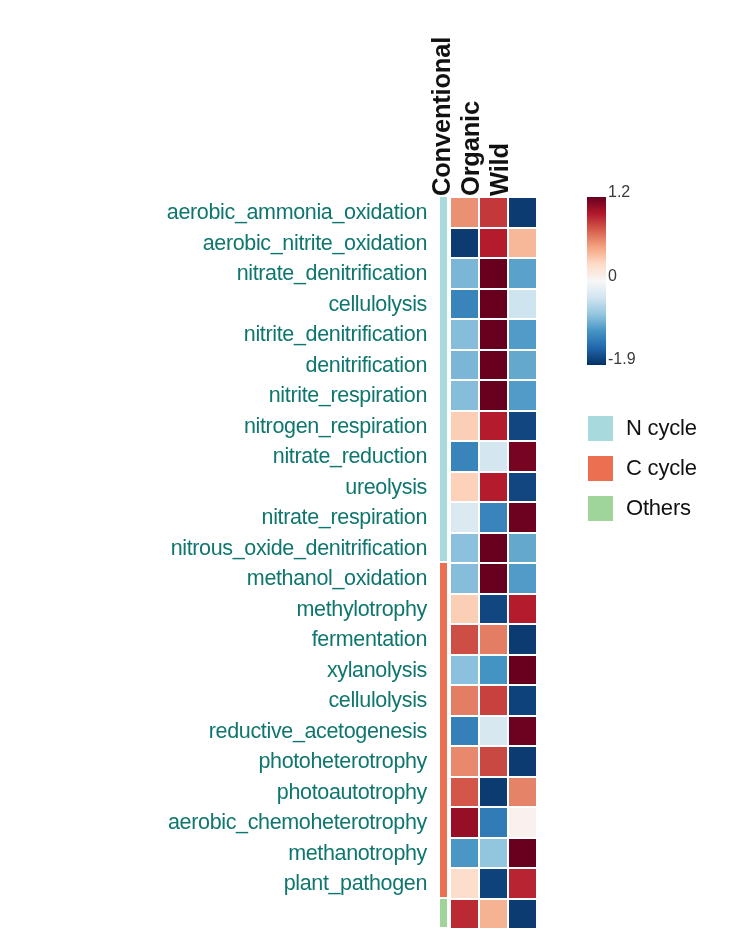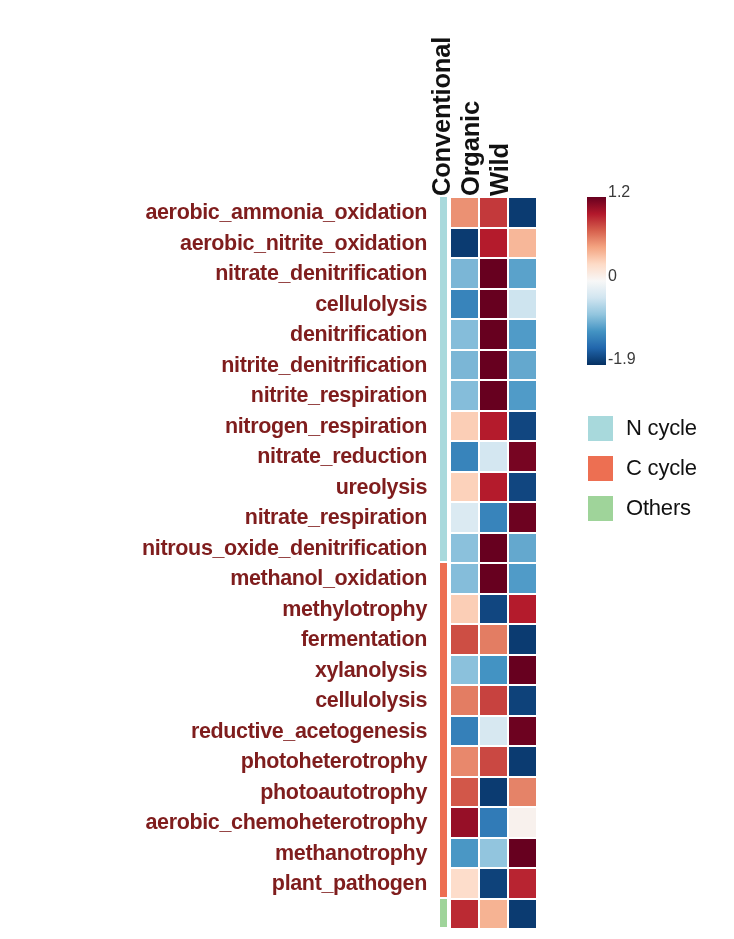--- a/index.html
+++ b/index.html
@@ -55,22 +55,22 @@
     position: absolute;
     left: 0px;
     top: 197px;
     width: 432px;
   }
   .row-label {
     height: 30.5px;
     line-height: 30.5px;
     text-align: right;
     font-size: 21.5px;
-    font-weight: bold;
-    color: #7f1d1d;
+    font-weight: normal;
+    color: #0f766e;
     letter-spacing: -0.35px;
     white-space: nowrap;
     padding-right: 5px;
     box-sizing: border-box;
   }
 
   
   .anno-strip {
     position: absolute;
     left: 440px;
@@ -161,22 +161,22 @@
     <div class="col-label c0">Conventional</div>
     <div class="col-label c1">Organic</div>
     <div class="col-label c2">Wild</div>
   </div>
 
   <div class="row-labels" id="rowLabels">
       <div class="row-label">aerobic_ammonia_oxidation</div>
       <div class="row-label">aerobic_nitrite_oxidation</div>
       <div class="row-label">nitrate_denitrification</div>
       <div class="row-label">cellulolysis</div>
+      <div class="row-label">nitrite_denitrification</div>
       <div class="row-label">denitrification</div>
-      <div class="row-label">nitrite_denitrification</div>
       <div class="row-label">nitrite_respiration</div>
       <div class="row-label">nitrogen_respiration</div>
       <div class="row-label">nitrate_reduction</div>
       <div class="row-label">ureolysis</div>
       <div class="row-label">nitrate_respiration</div>
       <div class="row-label">nitrous_oxide_denitrification</div>
       <div class="row-label">methanol_oxidation</div>
       <div class="row-label">methylotrophy</div>
       <div class="row-label">fermentation</div>
       <div class="row-label">xylanolysis</div>

